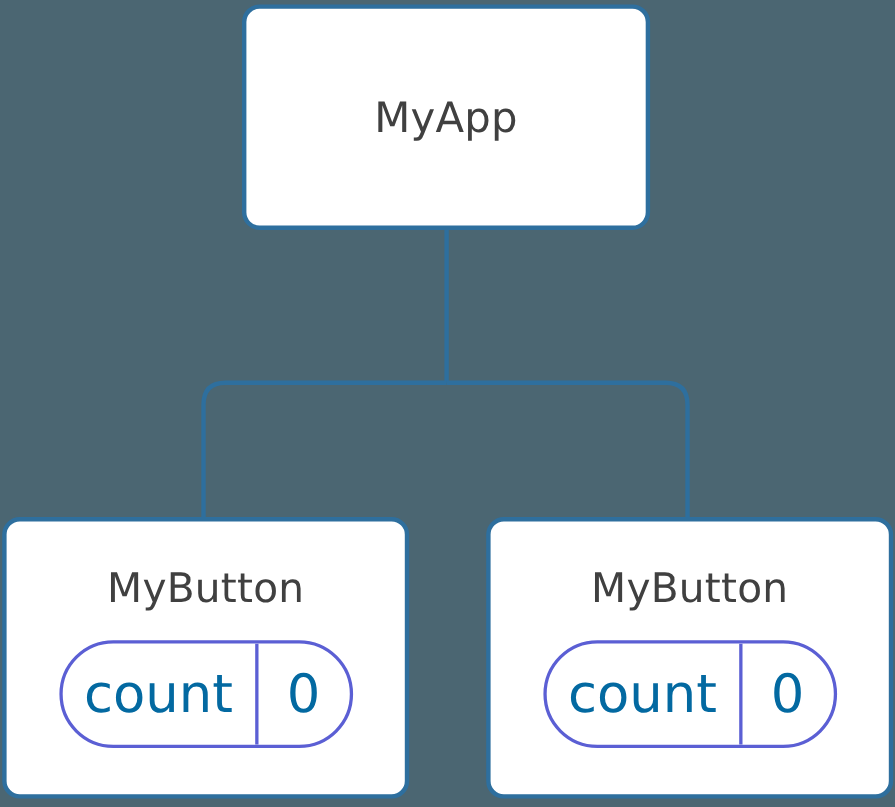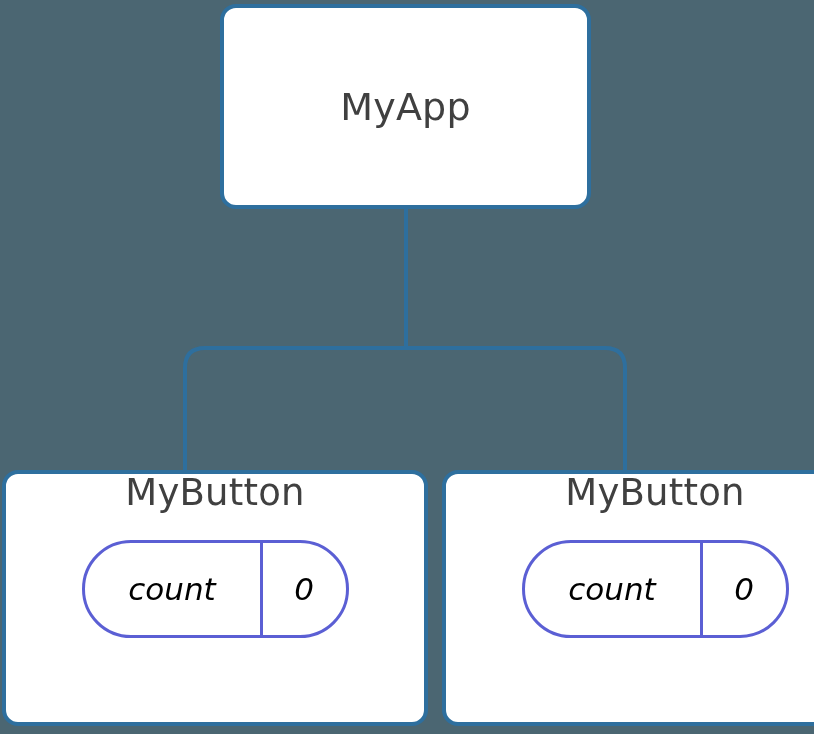--- a/index.html
+++ b/index.html
@@ -42,23 +42,24 @@
   }
   .node-root {
     left: 220px;
     top: 4px;
     width: 371px;
     height: 205px;
     justify-content: center;
   }
   .node-child {
     top: 470px;
-    width: 426px;
+    width: 370px;
     height: 256px;
     justify-content: flex-start;
+    padding-top: 42px;
   }
   .node-child-left  { left: 2px; }
   .node-child-right { left: 442px; }
 
   .node-title {
     color: #404040;
     font-size: 37px;
     font-weight: 400;
     letter-spacing: 0.2px;
     line-height: 1;
@@ -77,25 +78,24 @@
     display: flex;
     align-items: stretch;
     background: #ffffff;
     overflow: hidden;
   }
   .pill-key,
   .pill-value {
     display: flex;
     align-items: center;
     justify-content: center;
-    color: #000000;
-    font-size: 31px;
+    color: #0369a1;
+    font-size: 48px;
     line-height: 1;
     white-space: nowrap;
-    font-style: italic;
   }
   .pill-key {
     flex: 0 0 175px;
   }
   .pill-value {
     flex: 1 1 auto;
     border-left: 3px solid #5b5fd4;
   }
 </style>
 </head>

